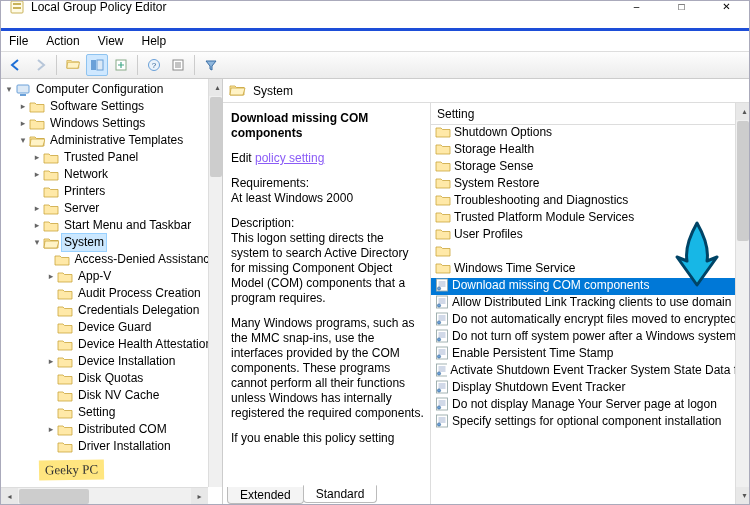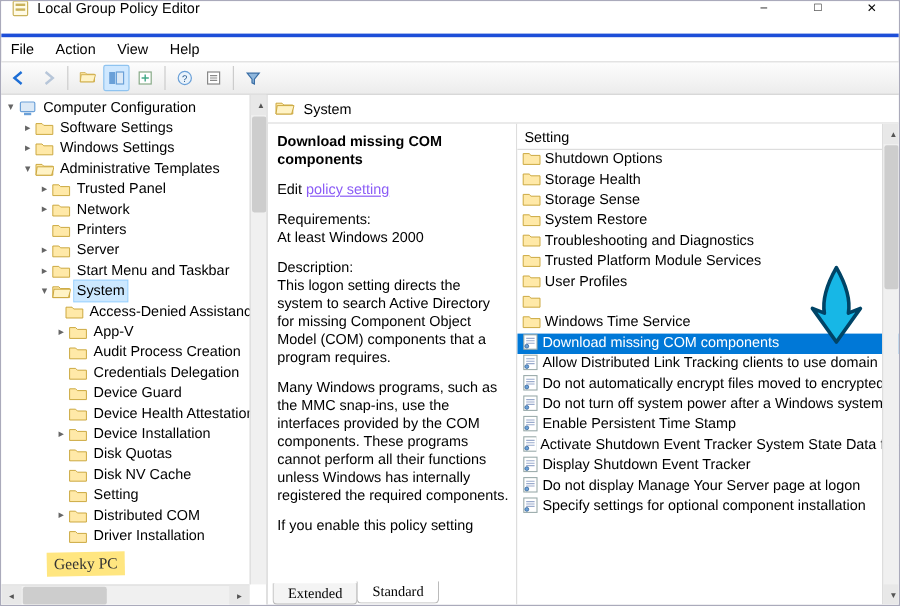--- a/index.html
+++ b/index.html
@@ -171,21 +171,20 @@
   .list-scroll-y .scr-thumb-v { height:120px; }
   
   .tabs {
     position: absolute;
     left: 226px;
     bottom: 0;
     height: 20px;
     display: flex;
     align-items: flex-end;
     z-index: 5;
-    font-family: Liberation Serif, serif;
   }
   .tab {
     border: 1px solid #bbb;
     border-top: none;
     background: #f4f4f4;
     padding: 1px 12px;
     font-size: 12px;
     border-radius: 0 0 4px 4px;
     margin-right: -1px;
   }

